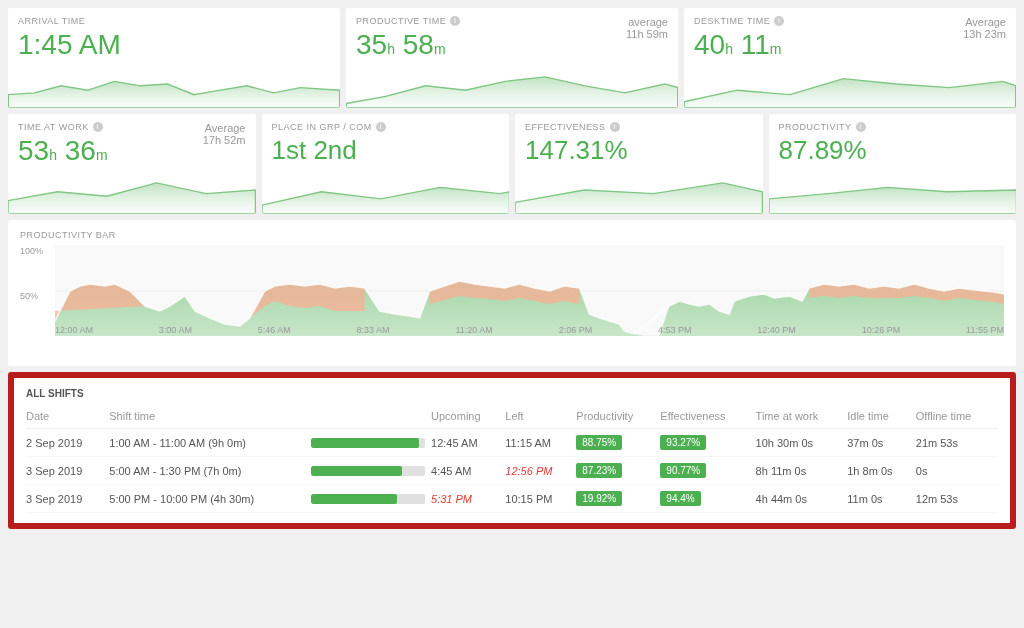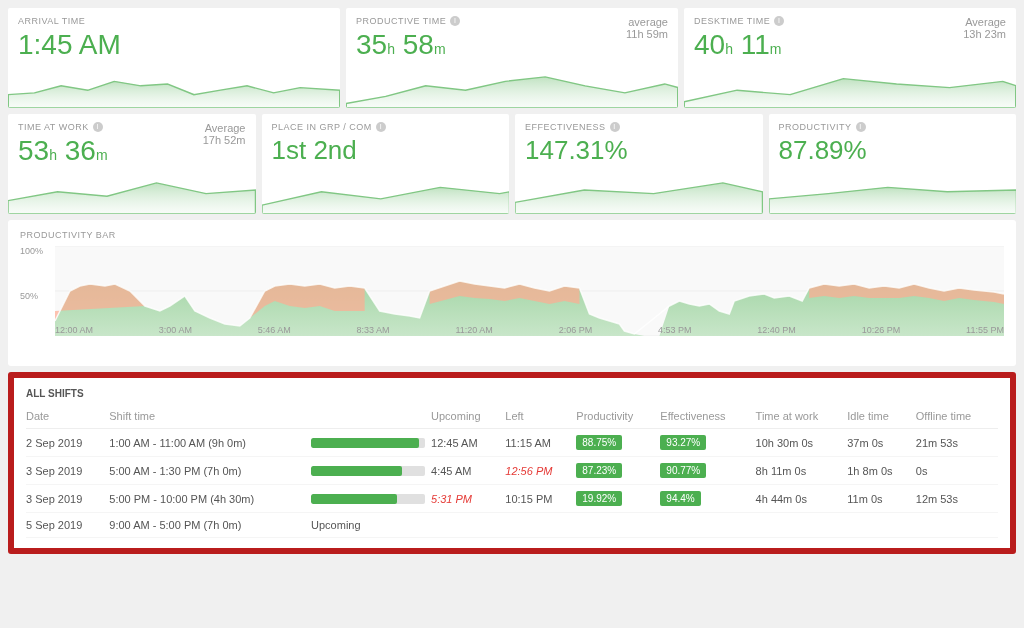--- a/index.html
+++ b/index.html
@@ -477,29 +477,17 @@
           </div>
         </td>
     <td class="time-red">5:31 PM</td>
     <td class="">10:15 PM</td>
     <td><span class="badge badge-green">19.92%</span></td>
     <td><span class="badge badge-green">94.4%</span></td>
     <td>4h 44m 0s</td>
     <td>11m 0s</td>
     <td>12m 53s</td>
   </tr>
-          <tr>
-    <td>5 Sep 2019</td>
-    <td>9:00 AM - 5:00 PM (7h 0m)</td>
-    <td>Upcoming</td>
-    <td class=""></td>
-    <td class=""></td>
-    <td></td>
-    <td></td>
-    <td></td>
-    <td></td>
-    <td></td>
-  </tr>
         </tbody>
     </table>
   </div>
 
 </div>
 
 </body></html>

